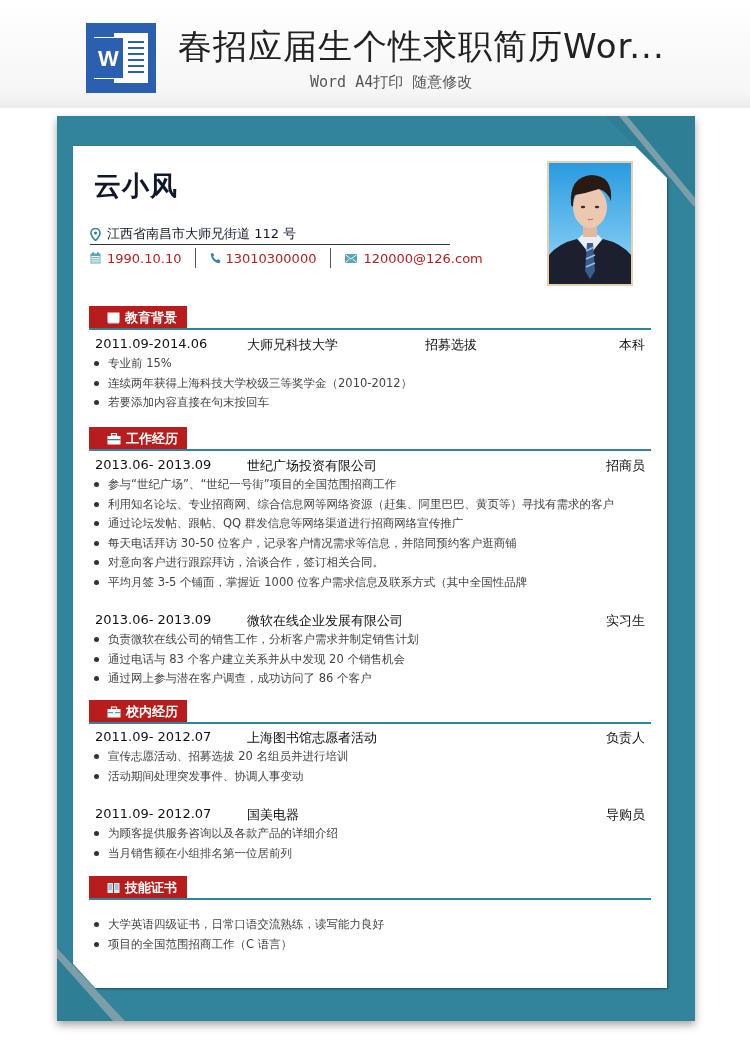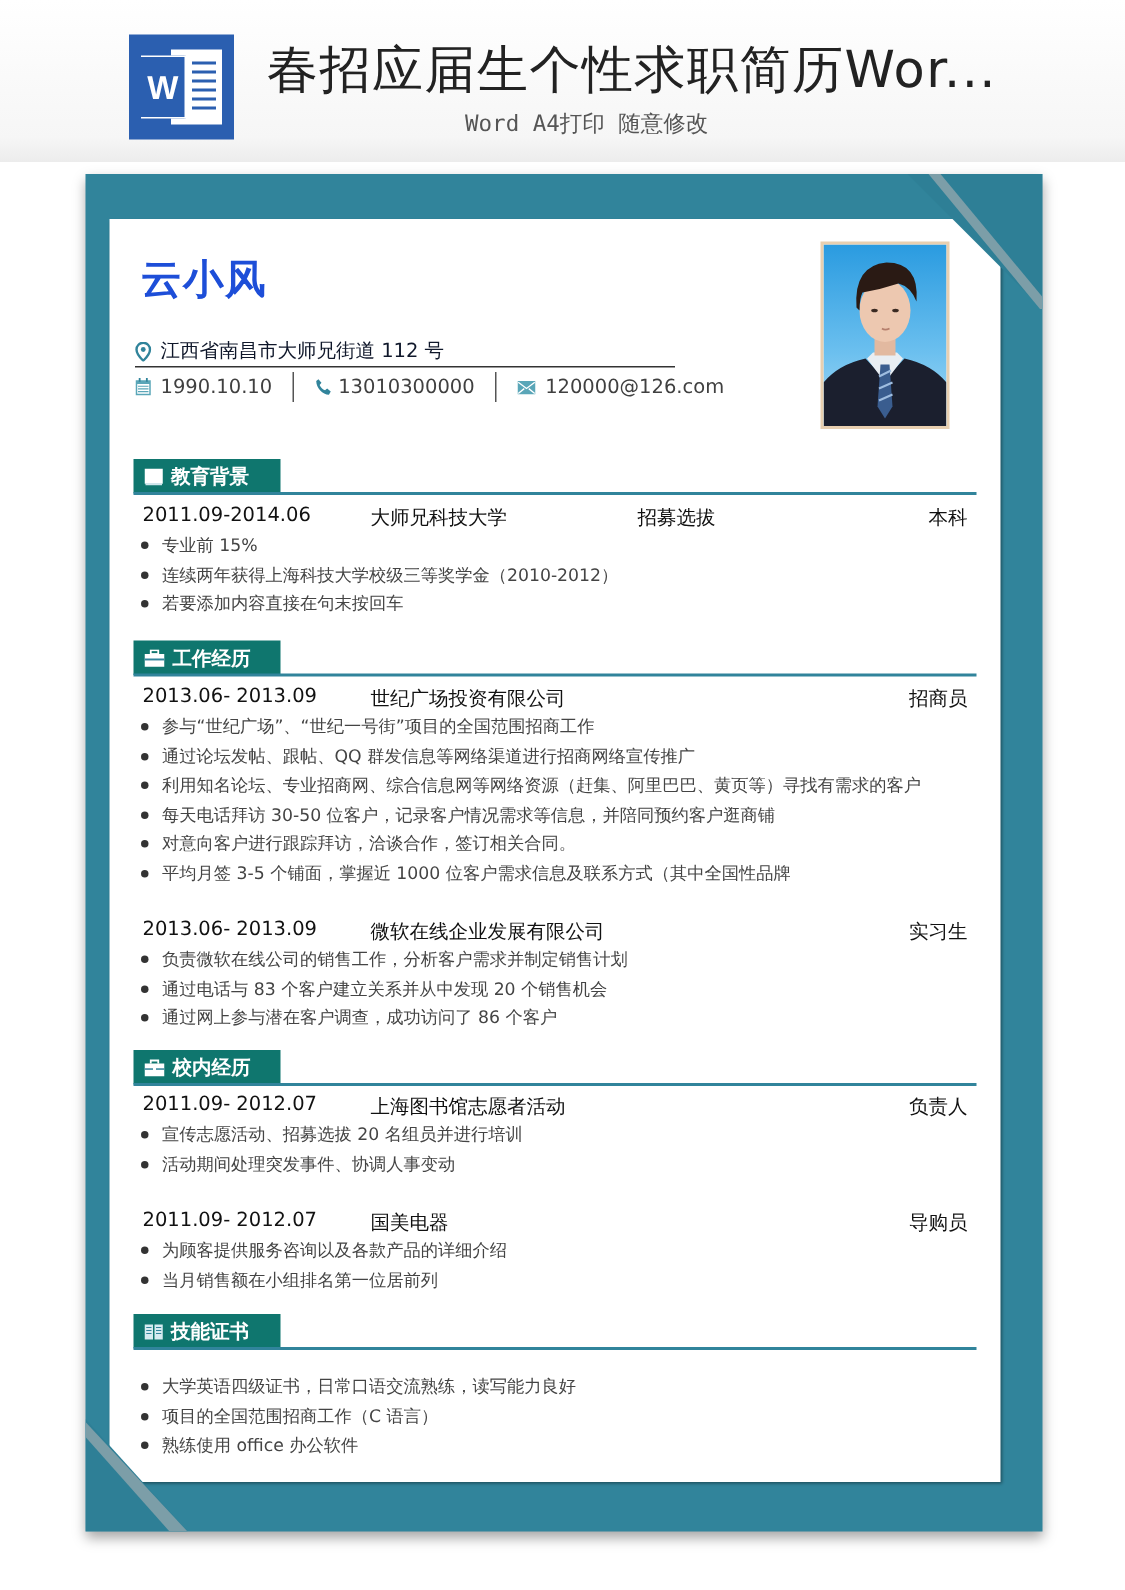--- a/index.html
+++ b/index.html
@@ -13,33 +13,33 @@
   .word-icon .wbox { position: absolute; left: 8px; top: 14px; width: 30px; height: 42px; background: #2b5fb0; color: #fff; font-weight: bold; font-size: 22px; line-height: 42px; text-align: center; font-family: "Liberation Sans", sans-serif; border: 1px solid #fff; border-left: none; }
   .title { position: absolute; left: 178px; top: 24px; font-size: 34px; color: #222; font-family: "DejaVu Sans", sans-serif; letter-spacing: 1px; white-space: nowrap; }
   .subtitle { position: absolute; left: 310px; top: 73px; font-size: 15px; color: #555; font-family: "DejaVu Sans Mono", monospace; white-space: nowrap; }
 
   .frame { position: absolute; left: 57px; top: 116px; width: 638px; height: 905px; background: #31849b; box-shadow: 0 4px 8px rgba(0,0,0,0.35); }
   .sheet { position: absolute; left: 73px; top: 146px; width: 594px; height: 842px; background: #ffffff; box-shadow: 1px 1px 2px rgba(0,0,0,0.4); }
 
   .corner-tr { position: absolute; left: 605px; top: 116px; width: 90px; height: 90px; overflow: hidden; }
   .corner-bl { position: absolute; left: 57px; top: 946px; width: 90px; height: 75px; overflow: hidden; }
 
-  .name { position: absolute; left: 94px; top: 168px; font-size: 27px; font-weight: bold; color: #1d4ed8; letter-spacing: 1px; }
+  .name { position: absolute; left: 94px; top: 168px; font-size: 27px; font-weight: bold; color: #0f172a; letter-spacing: 1px; }
   .addr-row { position: absolute; left: 90px; top: 224px; height: 20px; display: flex; align-items: center; font-size: 13px; color: #0f172a; }
   .addr-line { position: absolute; left: 90px; top: 244px; width: 360px; height: 1px; background: #333; }
-  .contact-row { position: absolute; left: 90px; top: 247px; height: 22px; display: flex; align-items: center; font-size: 13px; color: #404040; }
+  .contact-row { position: absolute; left: 90px; top: 247px; height: 22px; display: flex; align-items: center; font-size: 13px; color: #b91c1c; }
   .contact-row .cell { display: flex; align-items: center; height: 22px; }
   .contact-row .sep { width: 1px; height: 20px; background: #555; margin: 0 14px; }
   .icon { display: inline-flex; align-items: center; justify-content: center; margin-right: 6px; color: #31849b; }
 
   .photo { position: absolute; left: 547px; top: 161px; width: 86px; height: 125px; border: 2px solid #e8cfb0; background: linear-gradient(#2a9be0, #6cc0ef 60%, #a9dbf4); overflow: hidden; }
 
   .section { position: absolute; left: 89px; width: 562px; }
   .sec-head { position: relative; height: 23px; }
-  .sec-tab { position: absolute; left: 0; top: 0; width: 98px; height: 23px; background: #0f766e; color: #fff; font-weight: bold; font-size: 13px; display: flex; align-items: center; padding-left: 7px; }
+  .sec-tab { position: absolute; left: 0; top: 0; width: 98px; height: 23px; background: #b91c1c; color: #fff; font-weight: bold; font-size: 13px; display: flex; align-items: center; padding-left: 18px; }
   .sec-tab .icon { color: #fff; margin-right: 5px; }
   .sec-line { position: absolute; left: 0; top: 22px; width: 562px; height: 2px; background: #31849b; }
 
   .entry-head { position: relative; height: 19px; font-size: 13px; color: #111; margin-top: 5px; }
   .entry-head span { position: absolute; top: 1px; white-space: nowrap; }
   .bullets { list-style: none; }
   .bullets li { position: relative; height: 19.5px; line-height: 19.5px; font-size: 11.5px; color: #444; padding-left: 19px; white-space: nowrap; }
   .bullets li::before { content: ""; position: absolute; left: 5px; top: 7px; width: 5px; height: 5px; border-radius: 50%; background: #333; }
   .gap { height: 14px; }
 </style>
@@ -188,22 +188,22 @@
     </div>
     <div class="sec-line"></div>
   </div>
   <div class="entry-head" style="margin-top:6px">
     <span style="left:6px">2013.06- 2013.09</span>
     <span style="left:158px">世纪广场投资有限公司</span>
     <span style="right:6px">招商员</span>
   </div>
   <ul class="bullets">
     <li>参与“世纪广场”、“世纪一号街”项目的全国范围招商工作</li>
+    <li>利用知名论坛、专业招商网、综合信息网等网络资源（赶集、阿里巴巴、黄页等）寻找有需求的客户</li>
     <li>通过论坛发帖、跟帖、QQ 群发信息等网络渠道进行招商网络宣传推广</li>
-    <li>利用知名论坛、专业招商网、综合信息网等网络资源（赶集、阿里巴巴、黄页等）寻找有需求的客户</li>
     <li>每天电话拜访 30-50 位客户，记录客户情况需求等信息，并陪同预约客户逛商铺</li>
     <li>对意向客户进行跟踪拜访，洽谈合作，签订相关合同。</li>
     <li>平均月签 3-5 个铺面，掌握近 1000 位客户需求信息及联系方式（其中全国性品牌</li>
   </ul>
   <div class="gap"></div>
   <div class="entry-head">
     <span style="left:6px">2013.06- 2013.09</span>
     <span style="left:158px">微软在线企业发展有限公司</span>
     <span style="right:6px">实习生</span>
   </div>
@@ -260,15 +260,14 @@
             <path d="M1.5 3h3.5M1.5 5h3.5M1.5 7h3.5M8 3h3.5M8 5h3.5M8 7h3.5" stroke="#31849b" stroke-width="0.7"></path>
           </svg>
       </span>
       <span>技能证书</span>
     </div>
     <div class="sec-line"></div>
   </div>
   <ul class="bullets" style="margin-top:16px">
     <li>大学英语四级证书，日常口语交流熟练，读写能力良好</li>
     <li>项目的全国范围招商工作（C 语言）</li>
-    <li>熟练使用 office 办公软件</li>
   </ul>
 </div>
 
 </body></html>

